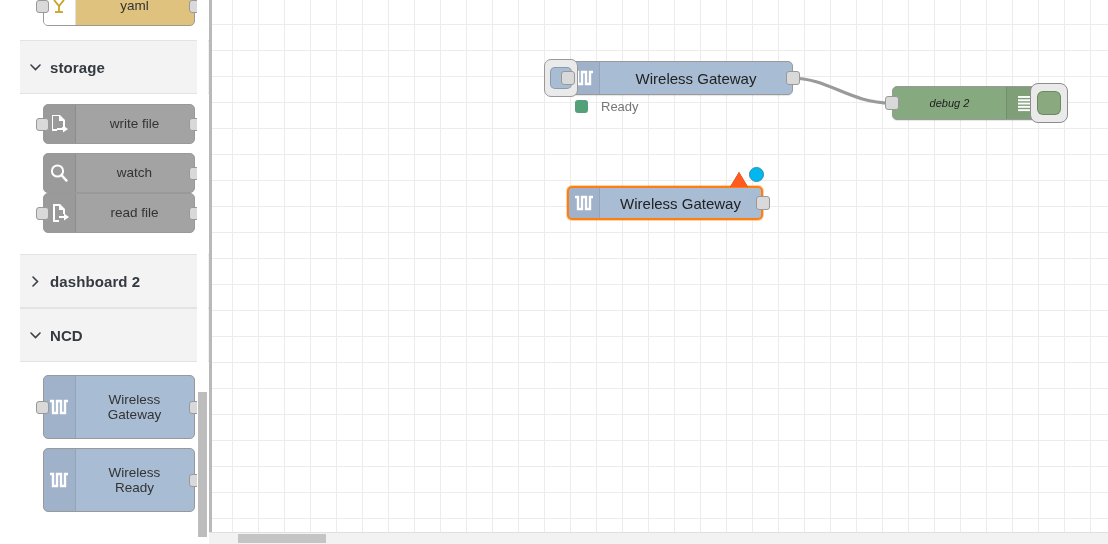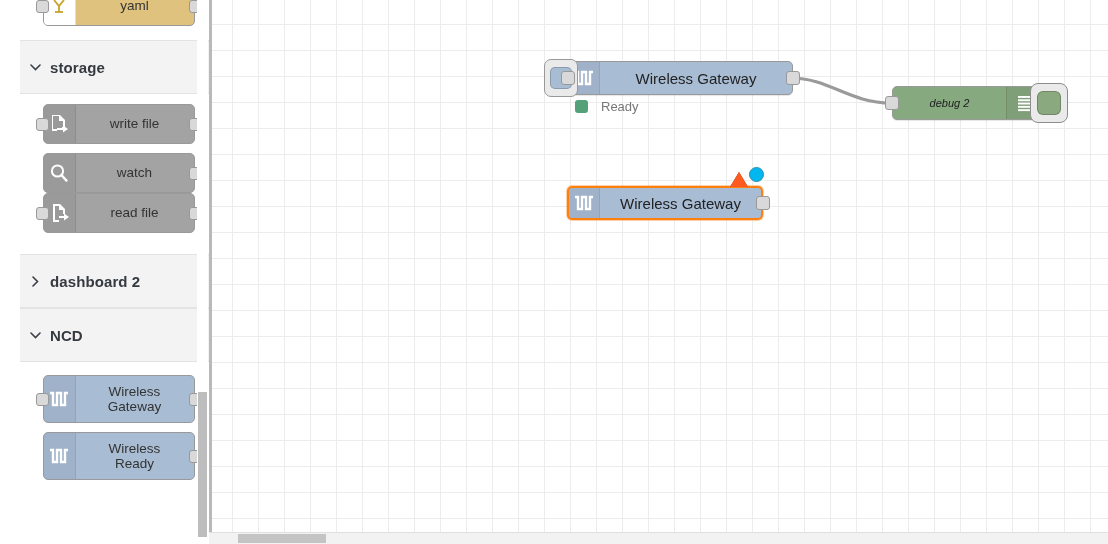--- a/index.html
+++ b/index.html
@@ -59,21 +59,21 @@
     background:#d9d9d9;border:1px solid #999;border-radius:3px;
     box-sizing:border-box;
   }
   .port.in{left:-7px;}
   .port.out{right:-7px;}
 
   .c-storage{background:#a3a3a3;}
   .c-yaml{background:#dfc27e;}
   .c-ncd{background:#a8bcd4;}
 
-  .pnode.tall{height:48px;margin-bottom:9px;}
+  .pnode.tall{height:64px;margin-bottom:9px;}
 
   
   .gl{display:block;}
 
   
   #pal-scroll-track{
     position:absolute;left:197px;top:0;width:11px;height:544px;background:#fff;
   }
   #pal-scroll-thumb{
     position:absolute;left:198px;top:392px;width:9px;height:145px;

